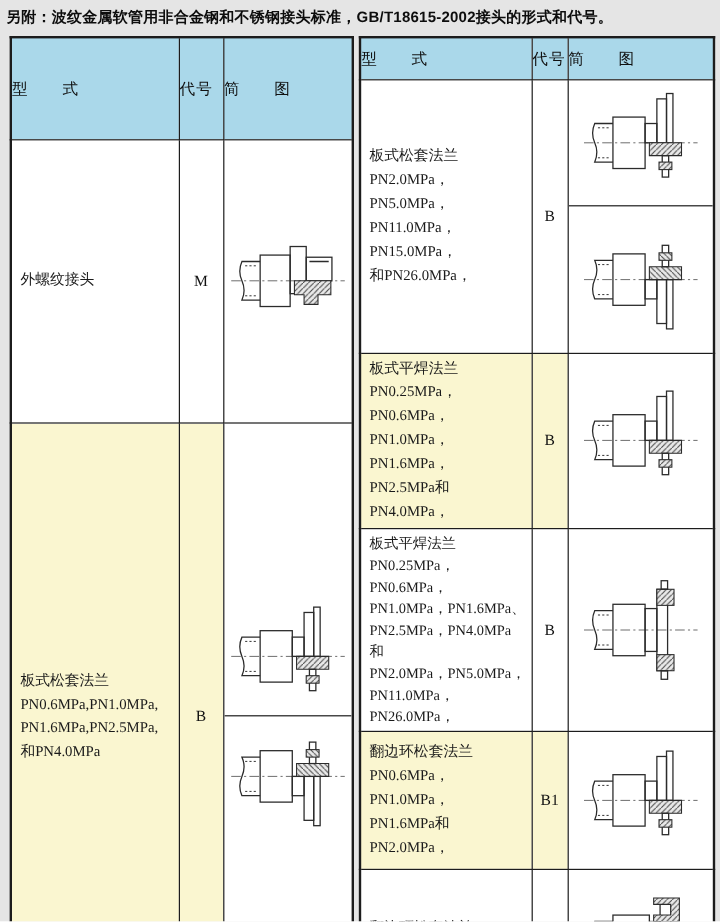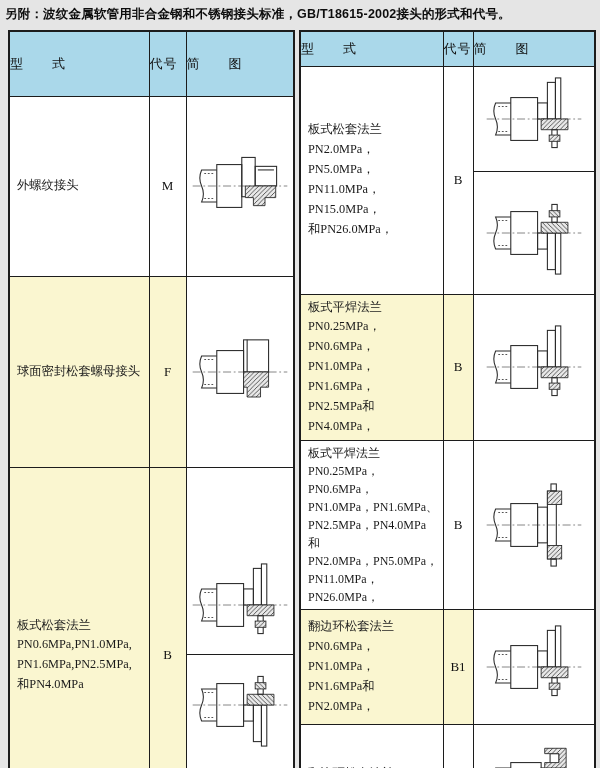--- a/index.html
+++ b/index.html
@@ -83,38 +83,20 @@
                 <svg viewBox="0 0 112 96" width="100" height="88">
                   <line class="cl" x1="3" y1="48" x2="109" y2="48"></line>
                   <path class="ln" d="M30,30 H13 q-4,9 0,18 q4,9 0,18 H30"></path>
                   <line class="dsh" x1="16" y1="34" x2="27" y2="34"></line>
                   <line class="dsh" x1="16" y1="62" x2="27" y2="62"></line>
                   <rect class="ln" x="30" y="24" width="28" height="48"></rect>
                   <rect class="ln" x="58" y="16" width="15" height="44"></rect>
                   <rect class="ln" x="73" y="26" width="24" height="22"></rect>
                   <line class="ln" x1="76" y1="30" x2="94" y2="30"></line>
                   <path class="ht" d="M62,48 h34 v13 h-12 v9 h-13 v-9 h-9 z"></path>
-                </svg>
-              </div>
-            </td>
-        </tr>
-        <tr class="y" style="height:103px">
-          <td class="tc">球面密封松套螺母接头</td>
-          <td class="cc">F</td>
-          <td class="dc">
-              <div class="dg">
-                <svg viewBox="0 0 112 96" width="100" height="88">
-                  <line class="cl" x1="3" y1="48" x2="109" y2="48"></line>
-                  <path class="ln" d="M30,30 H13 q-4,9 0,18 q4,9 0,18 H30"></path>
-                  <line class="dsh" x1="16" y1="34" x2="27" y2="34"></line>
-                  <line class="dsh" x1="16" y1="62" x2="27" y2="62"></line>
-                  <rect class="ln" x="30" y="24" width="30" height="48"></rect>
-                  <rect class="ln" x="60" y="12" width="28" height="36"></rect>
-                  <line class="ln" x1="64" y1="12" x2="64" y2="48"></line>
-                  <path class="ht" d="M60,48 h28 v17 h-9 v11 h-15 v-11 h-4 z"></path>
                 </svg>
               </div>
             </td>
         </tr>
         <tr class="y" style="height:202px">
           <td class="tc">板式松套法兰
 PN0.6MPa,PN1.0MPa,
 PN1.6MPa,PN2.5MPa,
 和PN4.0MPa</td>
           <td class="cc">B</td>

